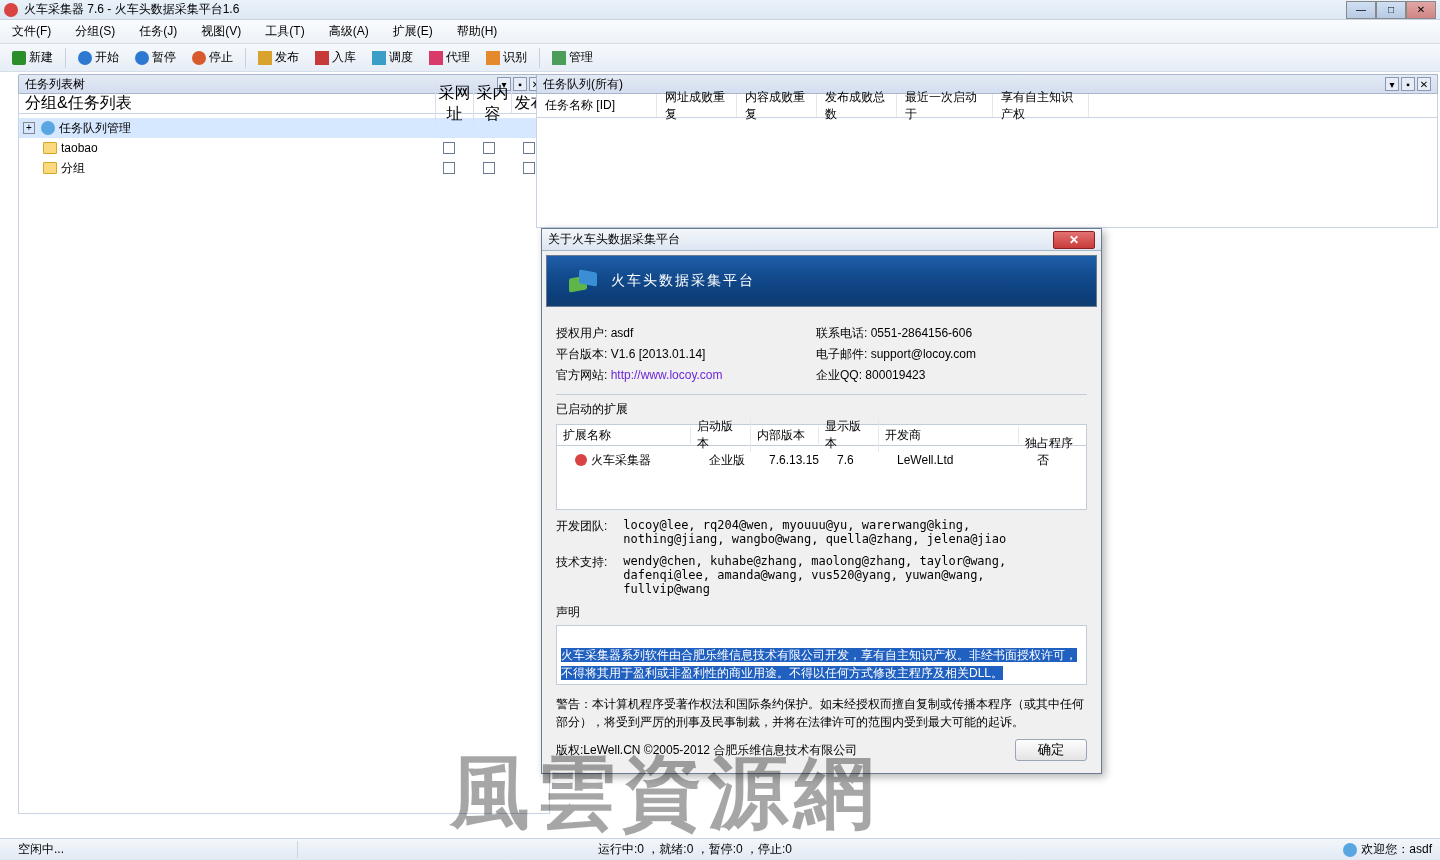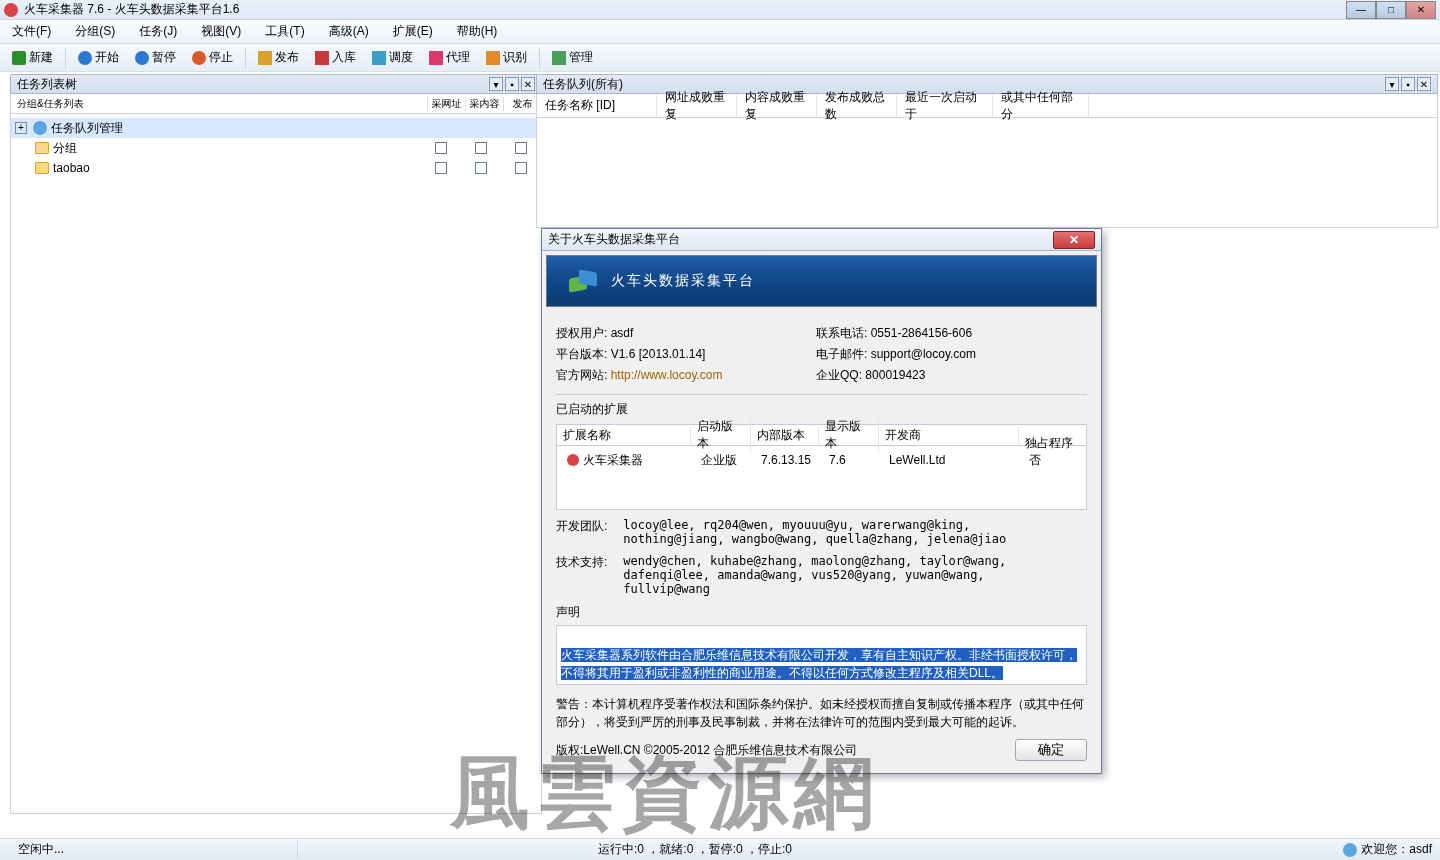--- a/index.html
+++ b/index.html
@@ -16,23 +16,23 @@
 
 .toolbar { height: 28px; background: linear-gradient(#f6f9fd,#e6edf5); display: flex; align-items: center; padding: 0 6px; border-bottom: 1px solid #d5dde8; gap: 4px; }
 .tbtn { display: flex; align-items: center; gap: 3px; padding: 2px 6px; cursor: default; }
 .tbico { width: 14px; height: 14px; display: inline-block; }
 .sep { width: 1px; height: 20px; background: #c7d2e0; margin: 0 2px; }
 
 .panehdr { height: 20px; background: linear-gradient(#e3eaf4,#d4def0); border: 1px solid #a8b6cc; display: flex; align-items: center; padding: 0 6px; font-size: 12px; }
 .panehdr .pctrls { margin-left: auto; display: flex; gap: 2px; font-size: 10px; }
 .pctrl { width: 14px; height: 14px; border: 1px solid #8a99b0; display: flex; align-items: center; justify-content: center; background: #e6edf6; }
 
-.left { position: absolute; left: 10px; top: 74px; width: 532px; }
+.left { position: absolute; left: 18px; top: 74px; width: 532px; }
 .left .panehdr { border-radius: 2px 2px 0 0; }
-.left .colhdr { height: 20px; background: #fff; display: flex; border: 1px solid #c8d4e4; border-top: none; align-items: center; font-size: 10px; }
+.left .colhdr { height: 20px; background: #fff; display: flex; border: 1px solid #c8d4e4; border-top: none; align-items: center; font-size: 16px; }
 .left .colhdr .cname { padding: 0 6px; flex: 1; }
 .left .colhdr .cmini { width: 38px; text-align: center; border-left: 1px solid #d8e0ec; }
 .treearea { border: 1px solid #c8d4e4; border-top: none; height: 700px; background: #fff; padding: 4px 0; }
 .treerow { height: 20px; display: flex; align-items: center; padding-left: 4px; }
 .treerow.sel { background: #d6e8ff; }
 .treeglyph { width: 12px; height: 12px; border: 1px solid #888; text-align: center; line-height: 10px; font-size: 10px; margin-right: 2px; }
 .foldericon { width: 14px; height: 12px; background: #fbd97e; border: 1px solid #d6a728; border-radius: 1px; margin: 0 4px; display: inline-block; }
 .treerow .chk { width: 12px; height: 12px; border: 1px solid #6a7a90; margin: 0 14px; }
 .treerow .spacer { flex: 1; }
 
@@ -48,21 +48,21 @@
 .dlg-banner .bico::before { content:''; position:absolute; left:6px; top:10px; width:18px; height:14px; background:#5fb548; transform:skewY(-10deg); border-radius:2px; }
 .dlg-banner .bico::after { content:''; position:absolute; left:16px; top:4px; width:18px; height:14px; background:#3a8ed4; transform:skewY(10deg); border-radius:2px; }
 .dlg-banner .btxt { color: #fff; font-size: 14px; font-weight: 500; letter-spacing: 2px; }
 .dlg-body { padding: 10px 14px 12px 14px; font-family: "SimSun", monospace; }
 .inforow { display: flex; margin: 4px 0; }
 .inforow .lcol { width: 260px; }
 .inforow .lbl { display: inline-block; }
 .divln { border-top: 1px solid #c3cdd9; margin: 10px 0 6px 0; }
 .exthdr { display: flex; border: 1px solid #c3cdd9; background: #fff; height: 22px; align-items: center; }
 .exthdr > div { padding: 0 6px; border-right: 1px solid #e2e8f1; font-size: 12px; }
-.extbox { border: 1px solid #c3cdd9; border-top: none; height: 64px; background: #fff; padding: 4px 4px; }
+.extbox { border: 1px solid #c3cdd9; border-top: none; height: 64px; background: #fff; padding: 4px 12px; }
 .extrow { display: flex; align-items: center; height: 20px; font-family: "SimSun", monospace; }
 .extrow > div { padding: 0 6px; font-size: 12px; }
 .teamblock { margin: 8px 0; }
 .teamblock .tlbl { display: inline-block; width: 64px; vertical-align: top; }
 .teamblock .tval { display: inline-block; width: 450px; font-family: "SimSun", monospace; }
 .legalbox { border: 1px solid #c3cdd9; background: #fff; padding: 2px 4px; margin: 4px 0 10px 0; line-height: 1.5; }
 .legalbox .hl { background: #2060c0; color: #fff; }
 .warntxt { line-height: 1.5; margin: 8px 0; }
 .dlg-foot { display: flex; align-items: center; margin-top: 6px; }
 .okbtn { margin-left: auto; width: 72px; height: 22px; background: linear-gradient(#fefefe,#e4e4e4); border: 1px solid #9aa6b6; border-radius: 3px; }
@@ -161,29 +161,29 @@
     <div class="cmini">发布</div>
   </div>
   <div class="treearea">
     <div class="treerow sel">
       <span class="treeglyph">+</span>
       <span style="width:14px;height:14px;background:#5aa6e0;border-radius:7px;margin:0 4px;"></span>
       <span>任务队列管理</span>
     </div>
     <div class="treerow" style="padding-left:20px;">
       <span class="foldericon"></span>
-      <span>分组</span>
+      <span>taobao</span>
       <span class="spacer"></span>
         <span class="chk"></span>
         <span class="chk"></span>
         <span class="chk"></span>
     </div>
     <div class="treerow" style="padding-left:20px;">
       <span class="foldericon"></span>
-      <span>taobao</span>
+      <span>分组</span>
       <span class="spacer"></span>
         <span class="chk"></span>
         <span class="chk"></span>
         <span class="chk"></span>
     </div>
   </div>
 </div>
 
 <div class="right">
   <div class="panehdr">
@@ -193,21 +193,21 @@
         <div class="pctrl">▪</div>
         <div class="pctrl">✕</div>
       </div>
   </div>
   <div class="qhdr">
     <div class="qcol" style="width:120px;">任务名称 [ID]</div>
     <div class="qcol" style="width:80px;">网址成败重复</div>
     <div class="qcol" style="width:80px;">内容成败重复</div>
     <div class="qcol" style="width:80px;">发布成败总数</div>
     <div class="qcol" style="width:96px;">最近一次启动于</div>
-    <div class="qcol" style="width:96px;">或其中任何部分</div>
+    <div class="qcol" style="width:96px;">享有自主知识产权</div>
   </div>
   <div style="height:110px;background:#fff;border:1px solid #c8d4e4;border-top:none;"></div>
 </div>
 
 <div class="dialog">
   <div class="dlg-title">
     <span>关于火车头数据采集平台</span>
     <div class="dlg-close">✕</div>
   </div>
   <div class="dlg-banner">
@@ -217,21 +217,21 @@
   <div class="dlg-body">
     <div class="inforow">
       <div class="lcol"><span class="lbl">授权用户:</span> <span>asdf</span></div>
       <div><span class="lbl">联系电话:</span> <span>0551-2864156-606</span></div>
     </div>
     <div class="inforow">
       <div class="lcol"><span class="lbl">平台版本:</span> <span>V1.6 [2013.01.14]</span></div>
       <div><span class="lbl">电子邮件:</span> <span>support@locoy.com</span></div>
     </div>
     <div class="inforow">
-      <div class="lcol"><span class="lbl">官方网站:</span> <span style="color:#a16207;">http://www.locoy.com</span></div>
+      <div class="lcol"><span class="lbl">官方网站:</span> <span style="color:#6d28d9;">http://www.locoy.com</span></div>
       <div><span class="lbl">企业QQ:</span> <span>800019423</span></div>
     </div>
     <div class="divln"></div>
     <div style="margin-bottom:6px;">已启动的扩展</div>
     <div class="exthdr">
       <div style="width:134px;">扩展名称</div>
       <div style="width:60px;">启动版本</div>
       <div style="width:68px;">内部版本</div>
       <div style="width:60px;">显示版本</div>
       <div style="width:140px;">开发商</div>

